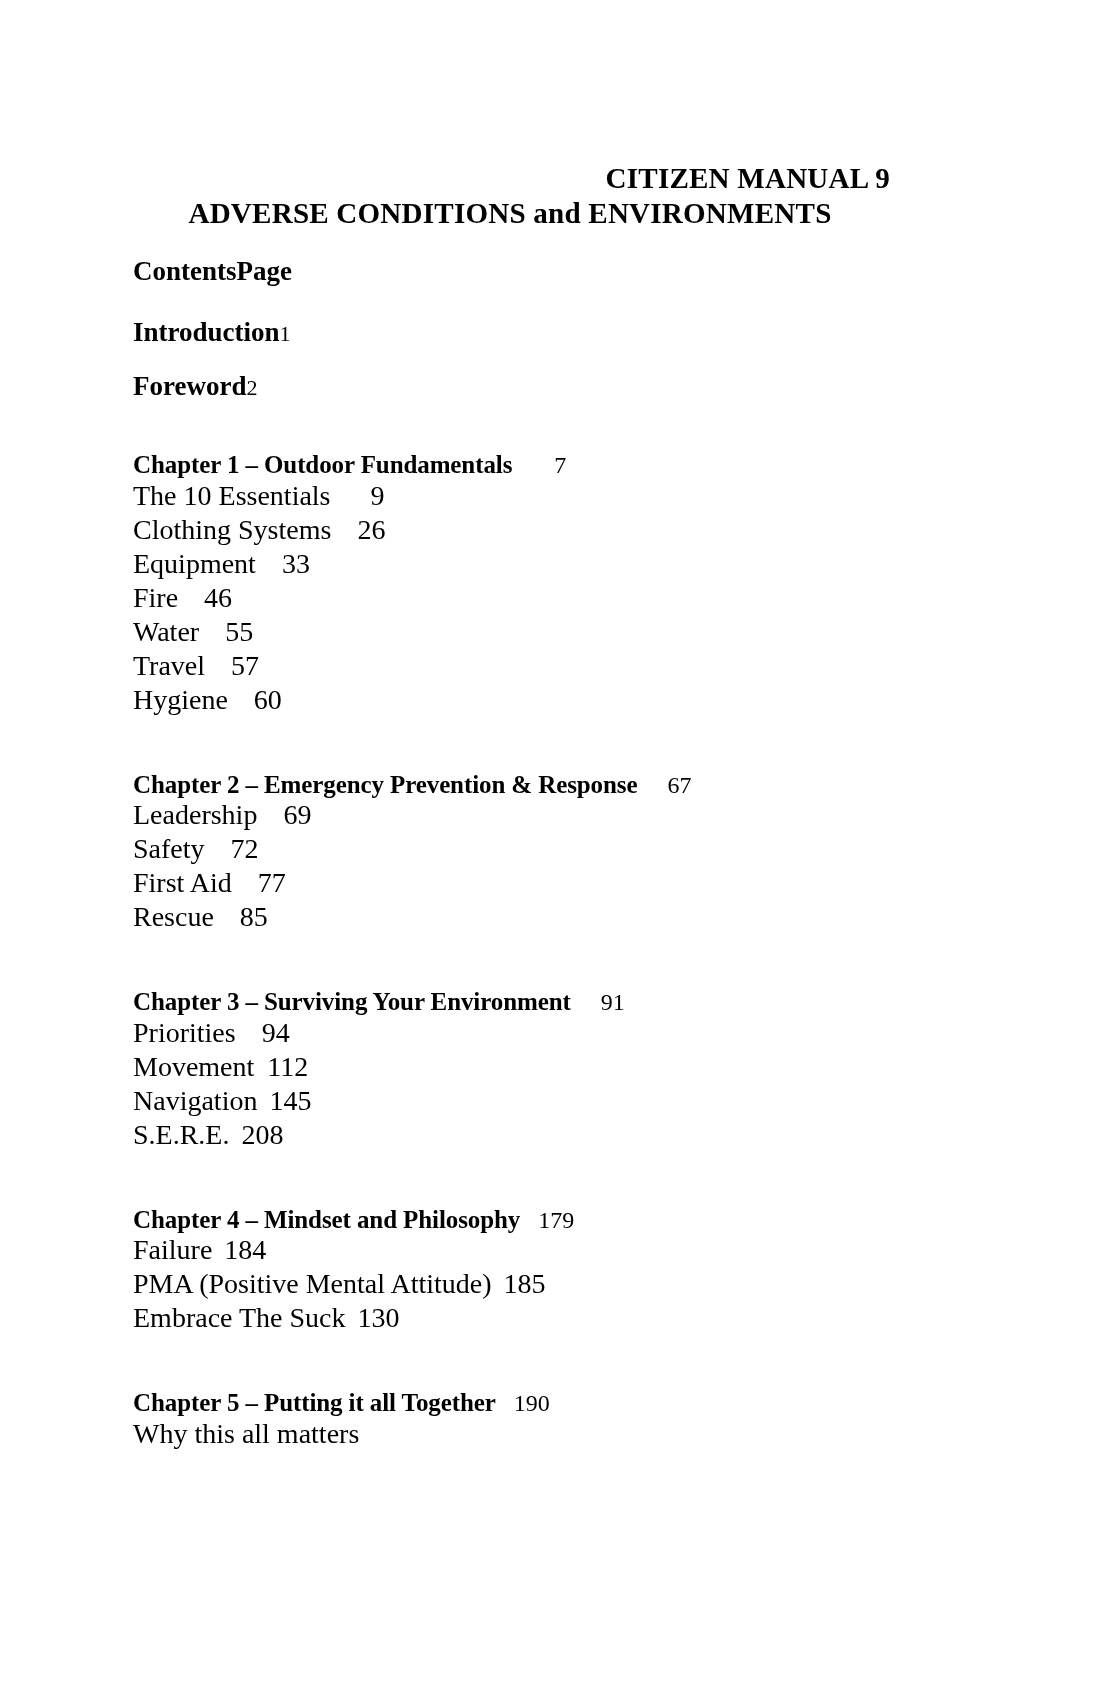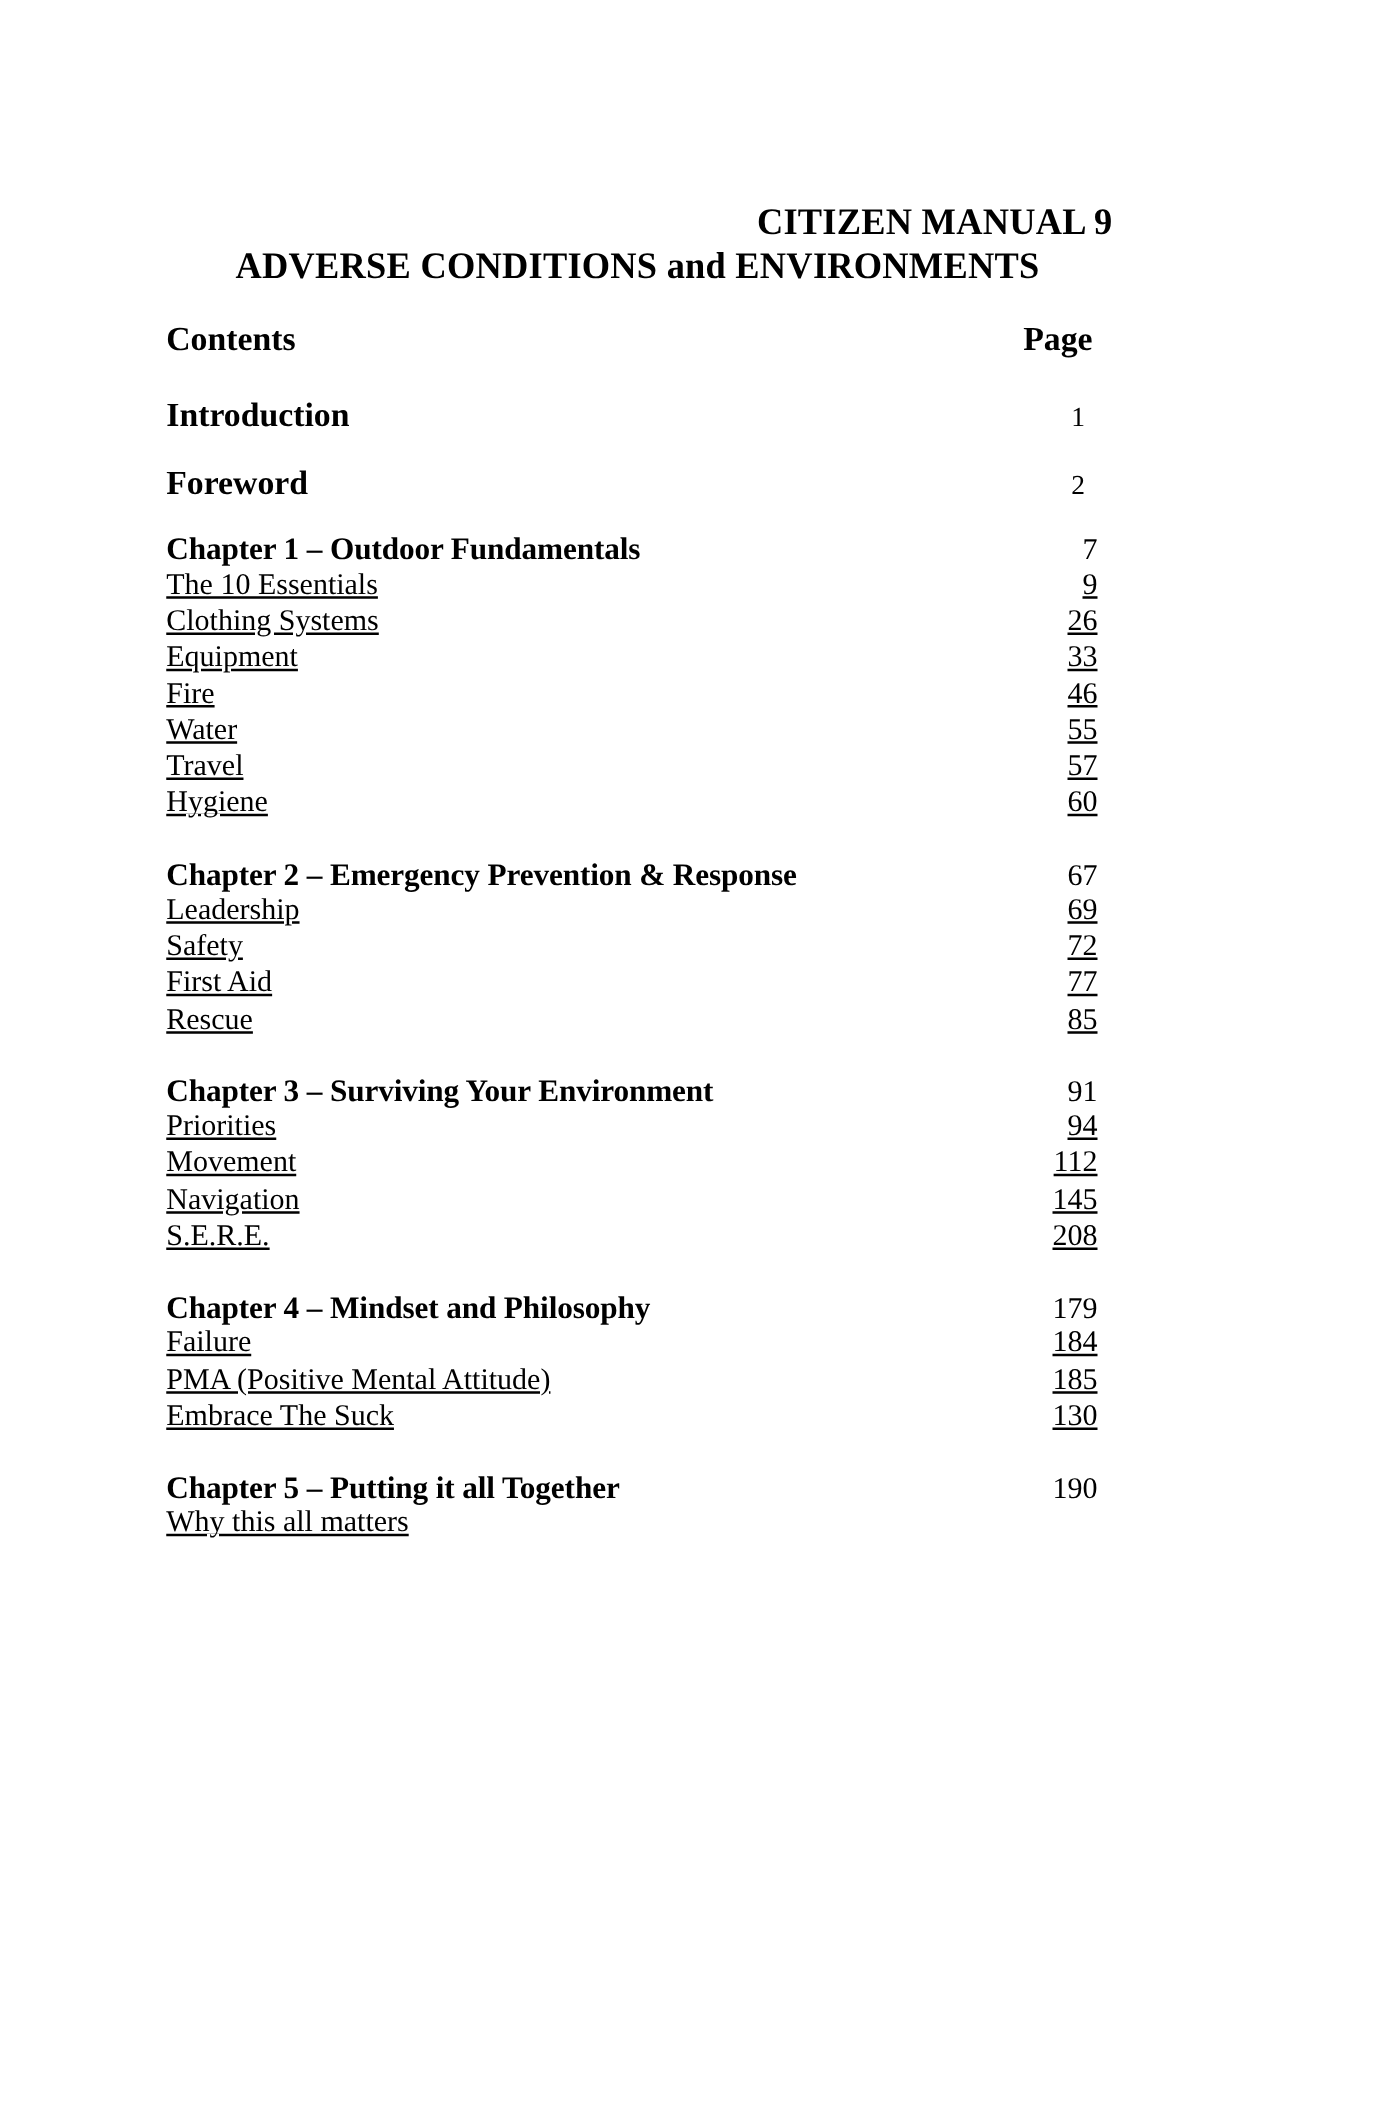--- a/index.html
+++ b/index.html
@@ -60,21 +60,20 @@
   .toc {
     position: absolute;
     left: 133px;
     top: 258px;
     width: 745px;
   }
 
   .row {
     display: flex;
     align-items: baseline;
-    justify-content: space-between;
     width: 100%;
   }
   .row .label {
     white-space: nowrap;
   }
   .row .page-num {
     white-space: nowrap;
     text-align: right;
   }
 
@@ -98,36 +97,36 @@
     font-weight: normal;
     font-size: 22px;
     padding-right: 10px;
   }
 
   
   .row.chapter {
     font-weight: bold;
     font-size: 25px;
     line-height: 1.06;
+    margin-top: 25px;
   }
   .row.chapter .label {
     letter-spacing: -0.1px;
   }
   .row.chapter .page-num {
     font-weight: normal;
     font-size: 24px;
     min-width: 54px;
   }
 
   
   .row.section {
     font-weight: normal;
-    font-size: 24px;
+    font-size: 28px;
     line-height: 1.215;
-    text-decoration: underline;
   }
   .row.section .page-num {
     min-width: 54px;
   }
 
   .spacer-lg { height: 34px; }
   .spacer-md { height: 27px; }
   .spacer-group { height: 30px; }
 
   .group { }

